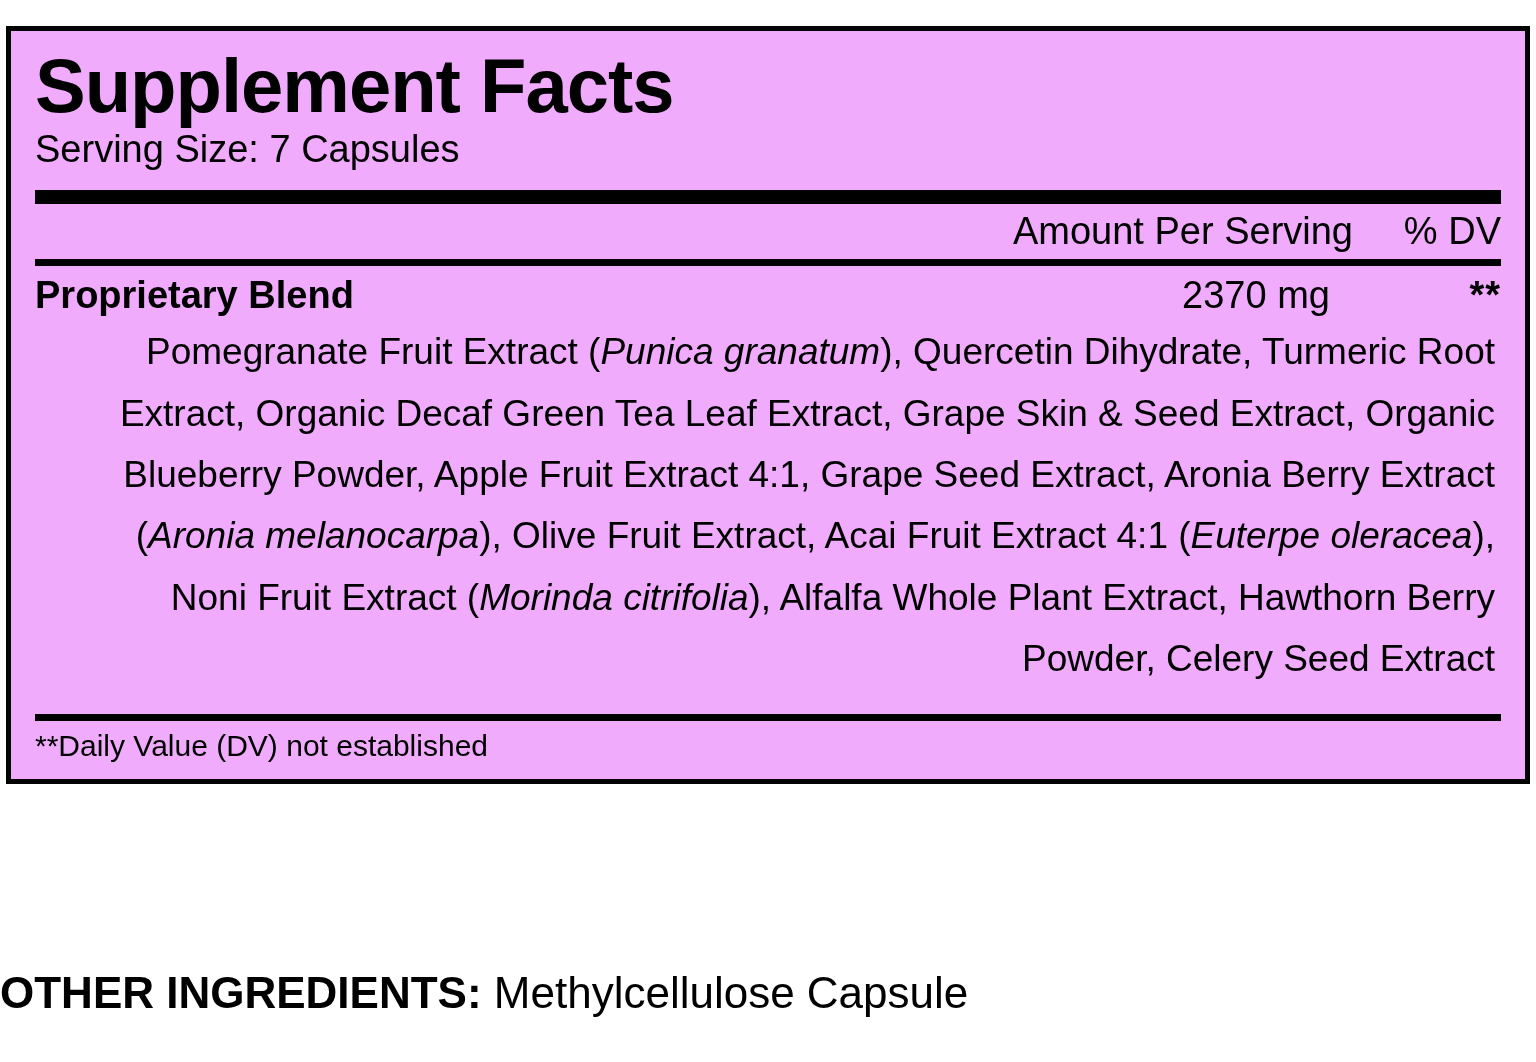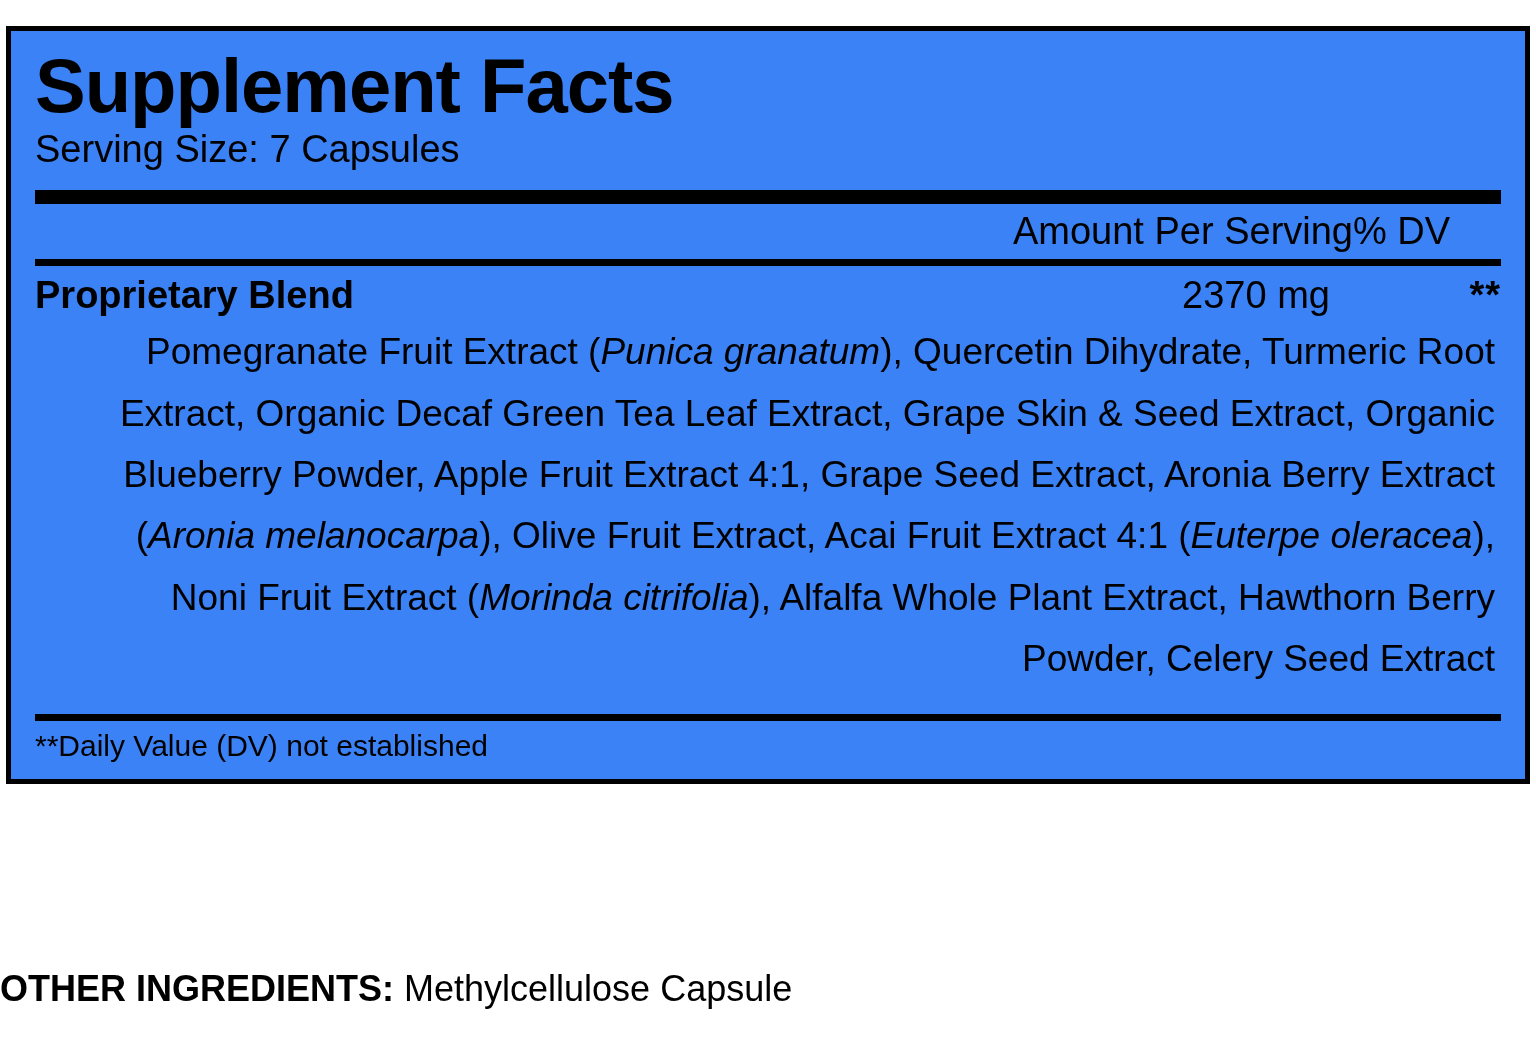--- a/index.html
+++ b/index.html
@@ -23,21 +23,21 @@
     padding: 0;
   }
 
   
   .panel {
     position: absolute;
     left: 6px;
     top: 26px;
     width: 1524px;
     border: 5px solid #000000;
-    background: #3b82f6;
+    background: #f0abfc;
     padding: 14px 24px 6px 24px;
   }
 
   .title {
     font-size: 76px;
     font-weight: bold;
     line-height: 0.98;
     letter-spacing: -1px;
     margin: 4px 0 2px 0;
     white-space: nowrap;
@@ -67,21 +67,21 @@
     align-items: baseline;
     font-size: 38px;
     padding: 6px 0 6px 0;
   }
   .amount-header .aps {
     white-space: nowrap;
   }
   .amount-header .dv {
     white-space: nowrap;
     width: 148px;
-    text-align: left;
+    text-align: right;
   }
 
   
   .blend-row {
     display: flex;
     align-items: baseline;
     font-size: 38px;
     padding: 8px 0 2px 0;
   }
   .blend-name {
@@ -116,21 +116,21 @@
     font-size: 30px;
     padding: 8px 0 10px 0;
     white-space: nowrap;
   }
 
   .other-ingredients {
     position: absolute;
     left: 0px;
     top: 968px;
     width: 1536px;
-    font-size: 36px;
+    font-size: 44px;
     white-space: nowrap;
   }
   .other-ingredients .oi-label {
     font-weight: bold;
   }
   .other-ingredients .oi-value {
     font-weight: normal;
   }
 </style>
 </head>

